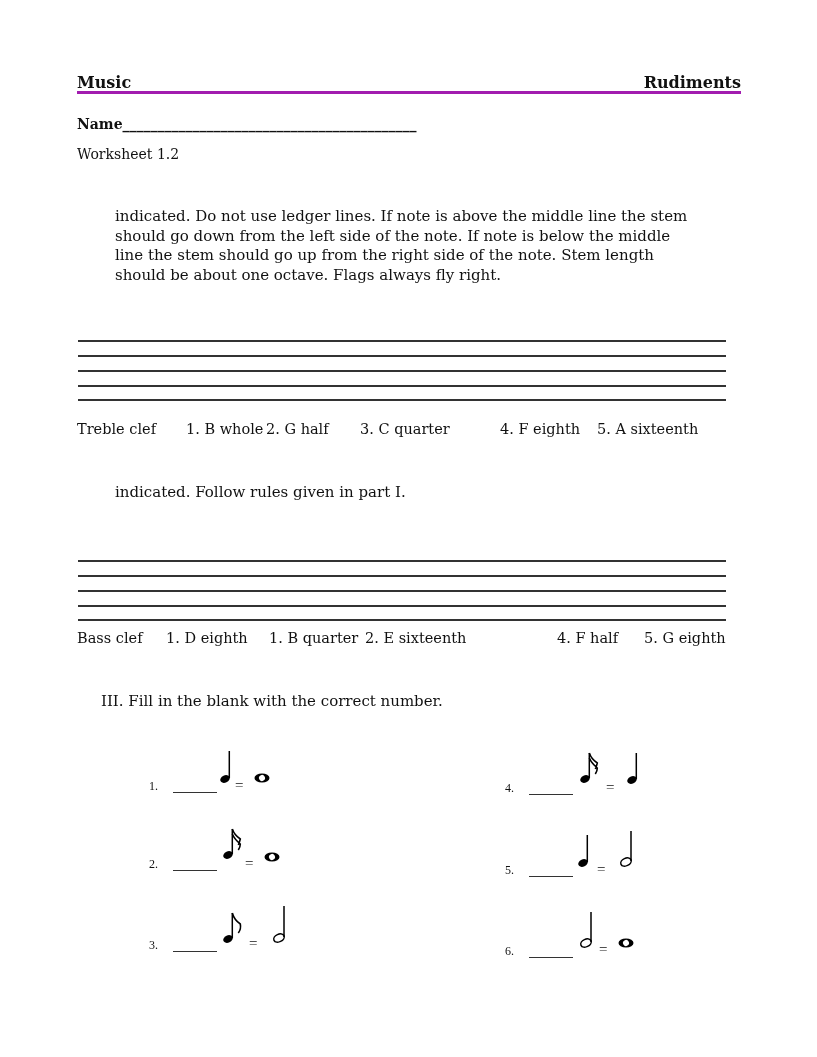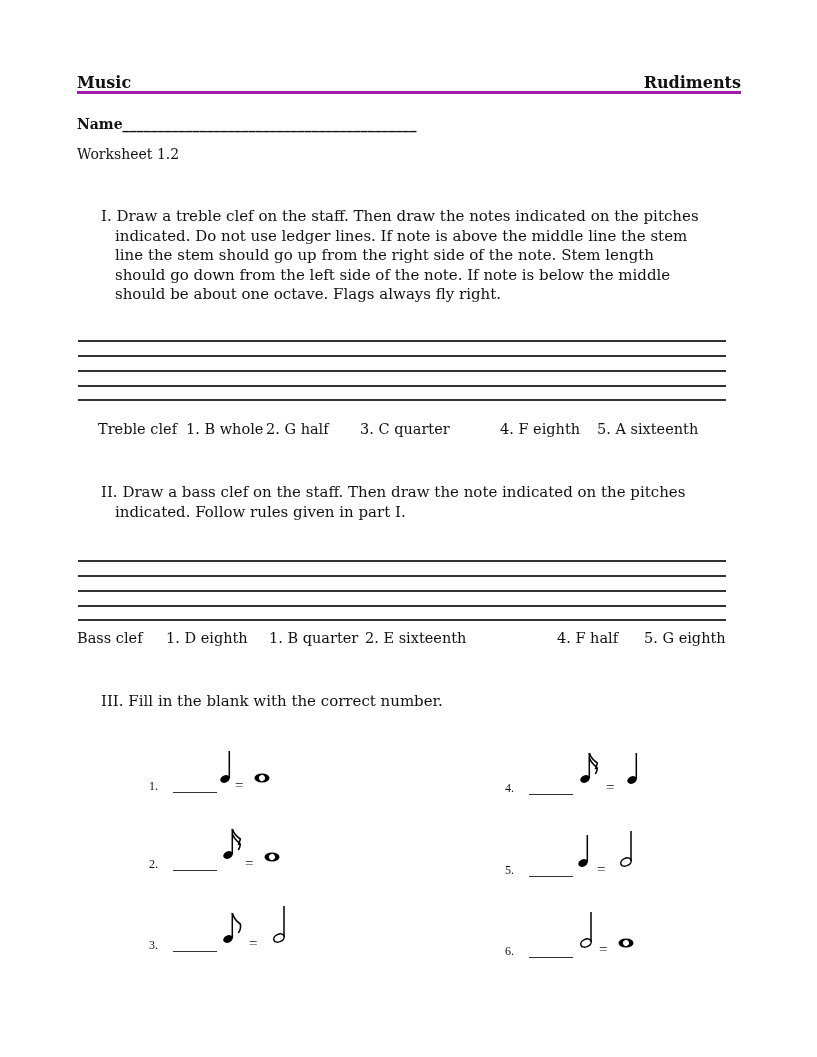--- a/index.html
+++ b/index.html
@@ -31,46 +31,44 @@
   <span>Rudiments</span>
 </div>
 
 <div class="abs name">
   <span>Name</span><span>__________________________________________</span>
 </div>
 
 <div class="abs ws">Worksheet 1.2</div>
 
 <div class="abs para" style="left:101px; top:207px; width:660px;">
-  <span class="first">I. Draw a treble clef on the staff. Then draw the notes indicated on the pitches</span>
   <span class="rest">indicated. Do not use ledger lines. If note is above the middle line the stem</span>
+  <span class="rest">should go down from the left side of the note. If note is below the middle</span>
   <span class="rest">line the stem should go up from the right side of the note. Stem length</span>
-  <span class="rest">should go down from the left side of the note. If note is below the middle</span>
   <span class="rest">should be about one octave. Flags always fly right.</span>
 </div>
 
 <div class="abs staff" style="top:340px;">
   <div style="top:0px;"></div>
     <div style="top:15px;"></div>
     <div style="top:30px;"></div>
     <div style="top:45px;"></div>
     <div style="top:59px;"></div>
 </div>
 
 <div class="abs labels" style="left:0; top:421px; width:817px; height:20px;">
-  <span style="left:77px;margin-left:21px;">Treble clef</span>
+  <span style="left:77px;">Treble clef</span>
   <span style="left:186px;">1. B whole</span>
   <span style="left:266px;">2. G half</span>
   <span style="left:360px;">3. C quarter</span>
   <span style="left:500px;">4. F eighth</span>
   <span style="left:597px;">5. A sixteenth</span>
 </div>
 
 <div class="abs para" style="left:101px; top:483px; width:660px;">
-  <span class="first">II. Draw a bass clef on the staff. Then draw the note indicated on the pitches</span>
   <span class="rest">indicated. Follow rules given in part I.</span>
 </div>
 
 <div class="abs staff" style="top:560px;">
   <div style="top:0px;"></div>
     <div style="top:15px;"></div>
     <div style="top:30px;"></div>
     <div style="top:45px;"></div>
     <div style="top:59px;"></div>
 </div>

